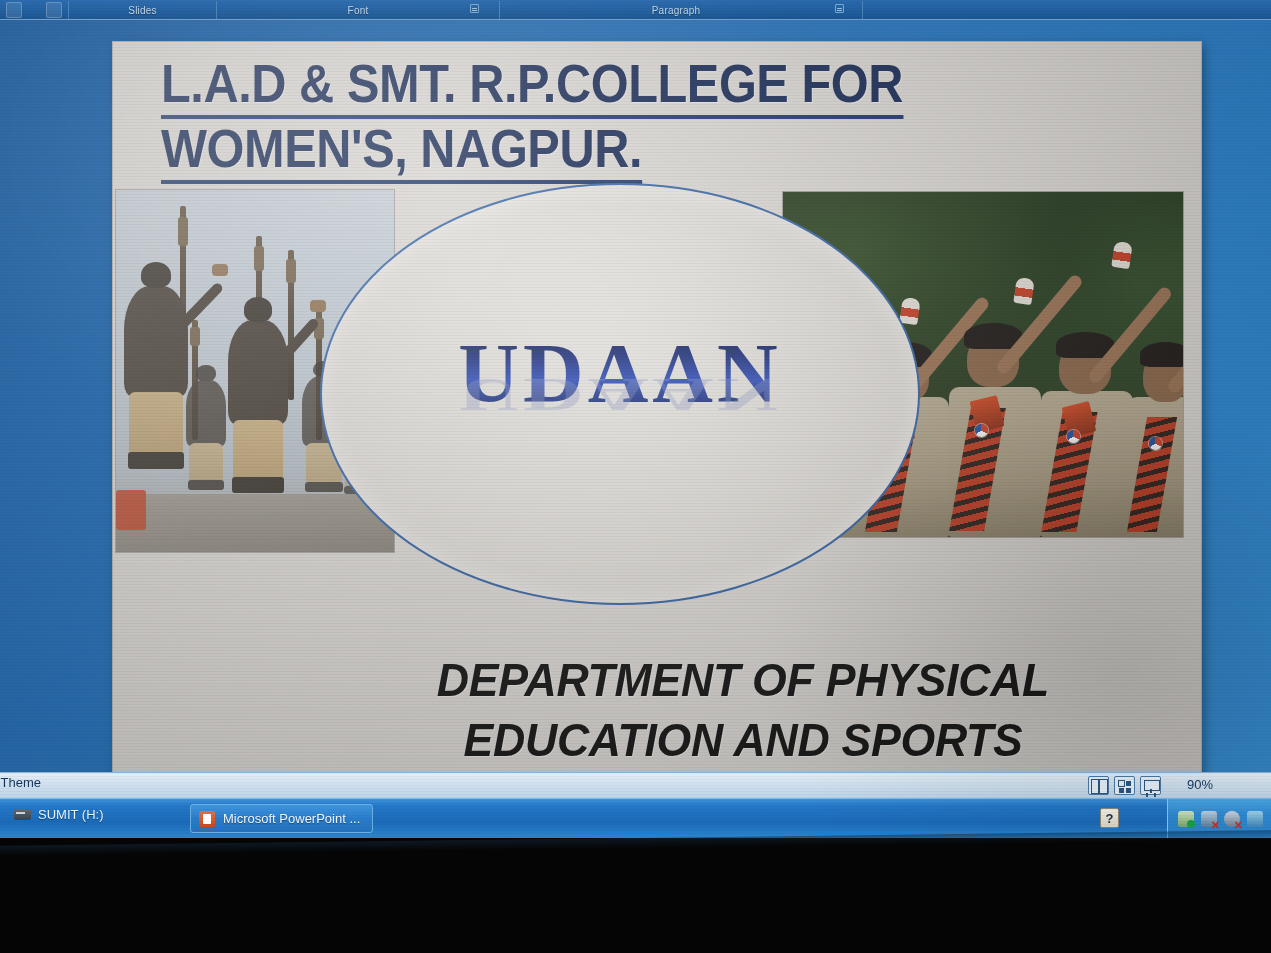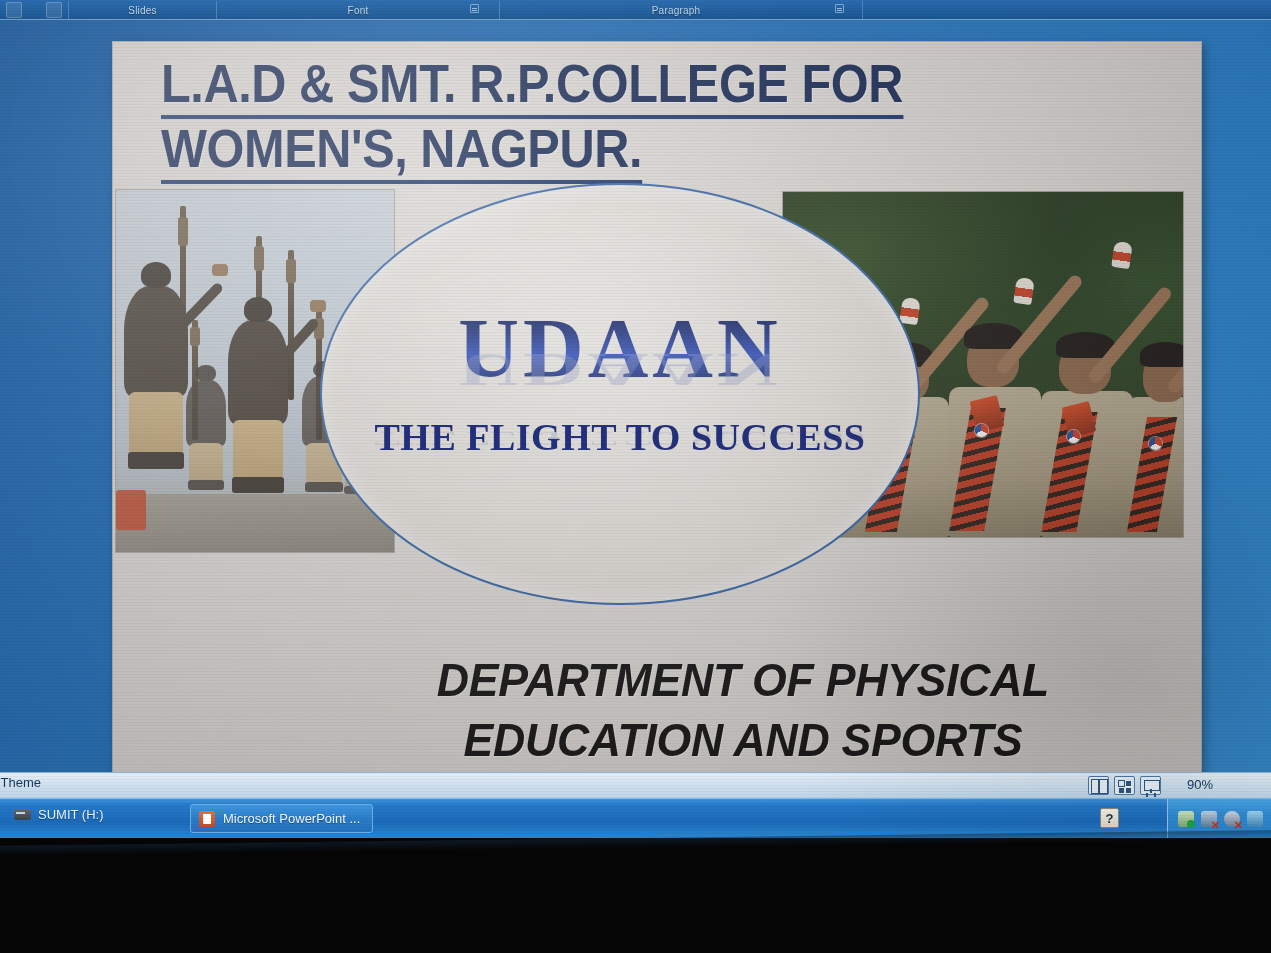--- a/index.html
+++ b/index.html
@@ -481,24 +481,20 @@
             <div class="wc-arm" style="left:46%; top:-4%; height:114px; transform:rotate(40deg);"></div>
           </div>
         </div>
 
         <div class="logo-ellipse">
           <div class="logo-inner">
             <div class="udaan-wrap">
               <div class="udaan">UDAAN</div>
               <div class="udaan-refl">UDAAN</div>
             </div>
-            <div class="tagline-wrap">
-              <div class="tagline">THE FLIGHT TO SUCCESS</div>
-              <div class="tagline-refl">THE FLIGHT TO SUCCESS</div>
-            </div>
           </div>
         </div>
 
         <div class="dept">
           <span class="ln">DEPARTMENT OF PHYSICAL</span>
           <span class="ln">EDUCATION AND SPORTS</span>
         </div>
 
       </div>
     </div>

